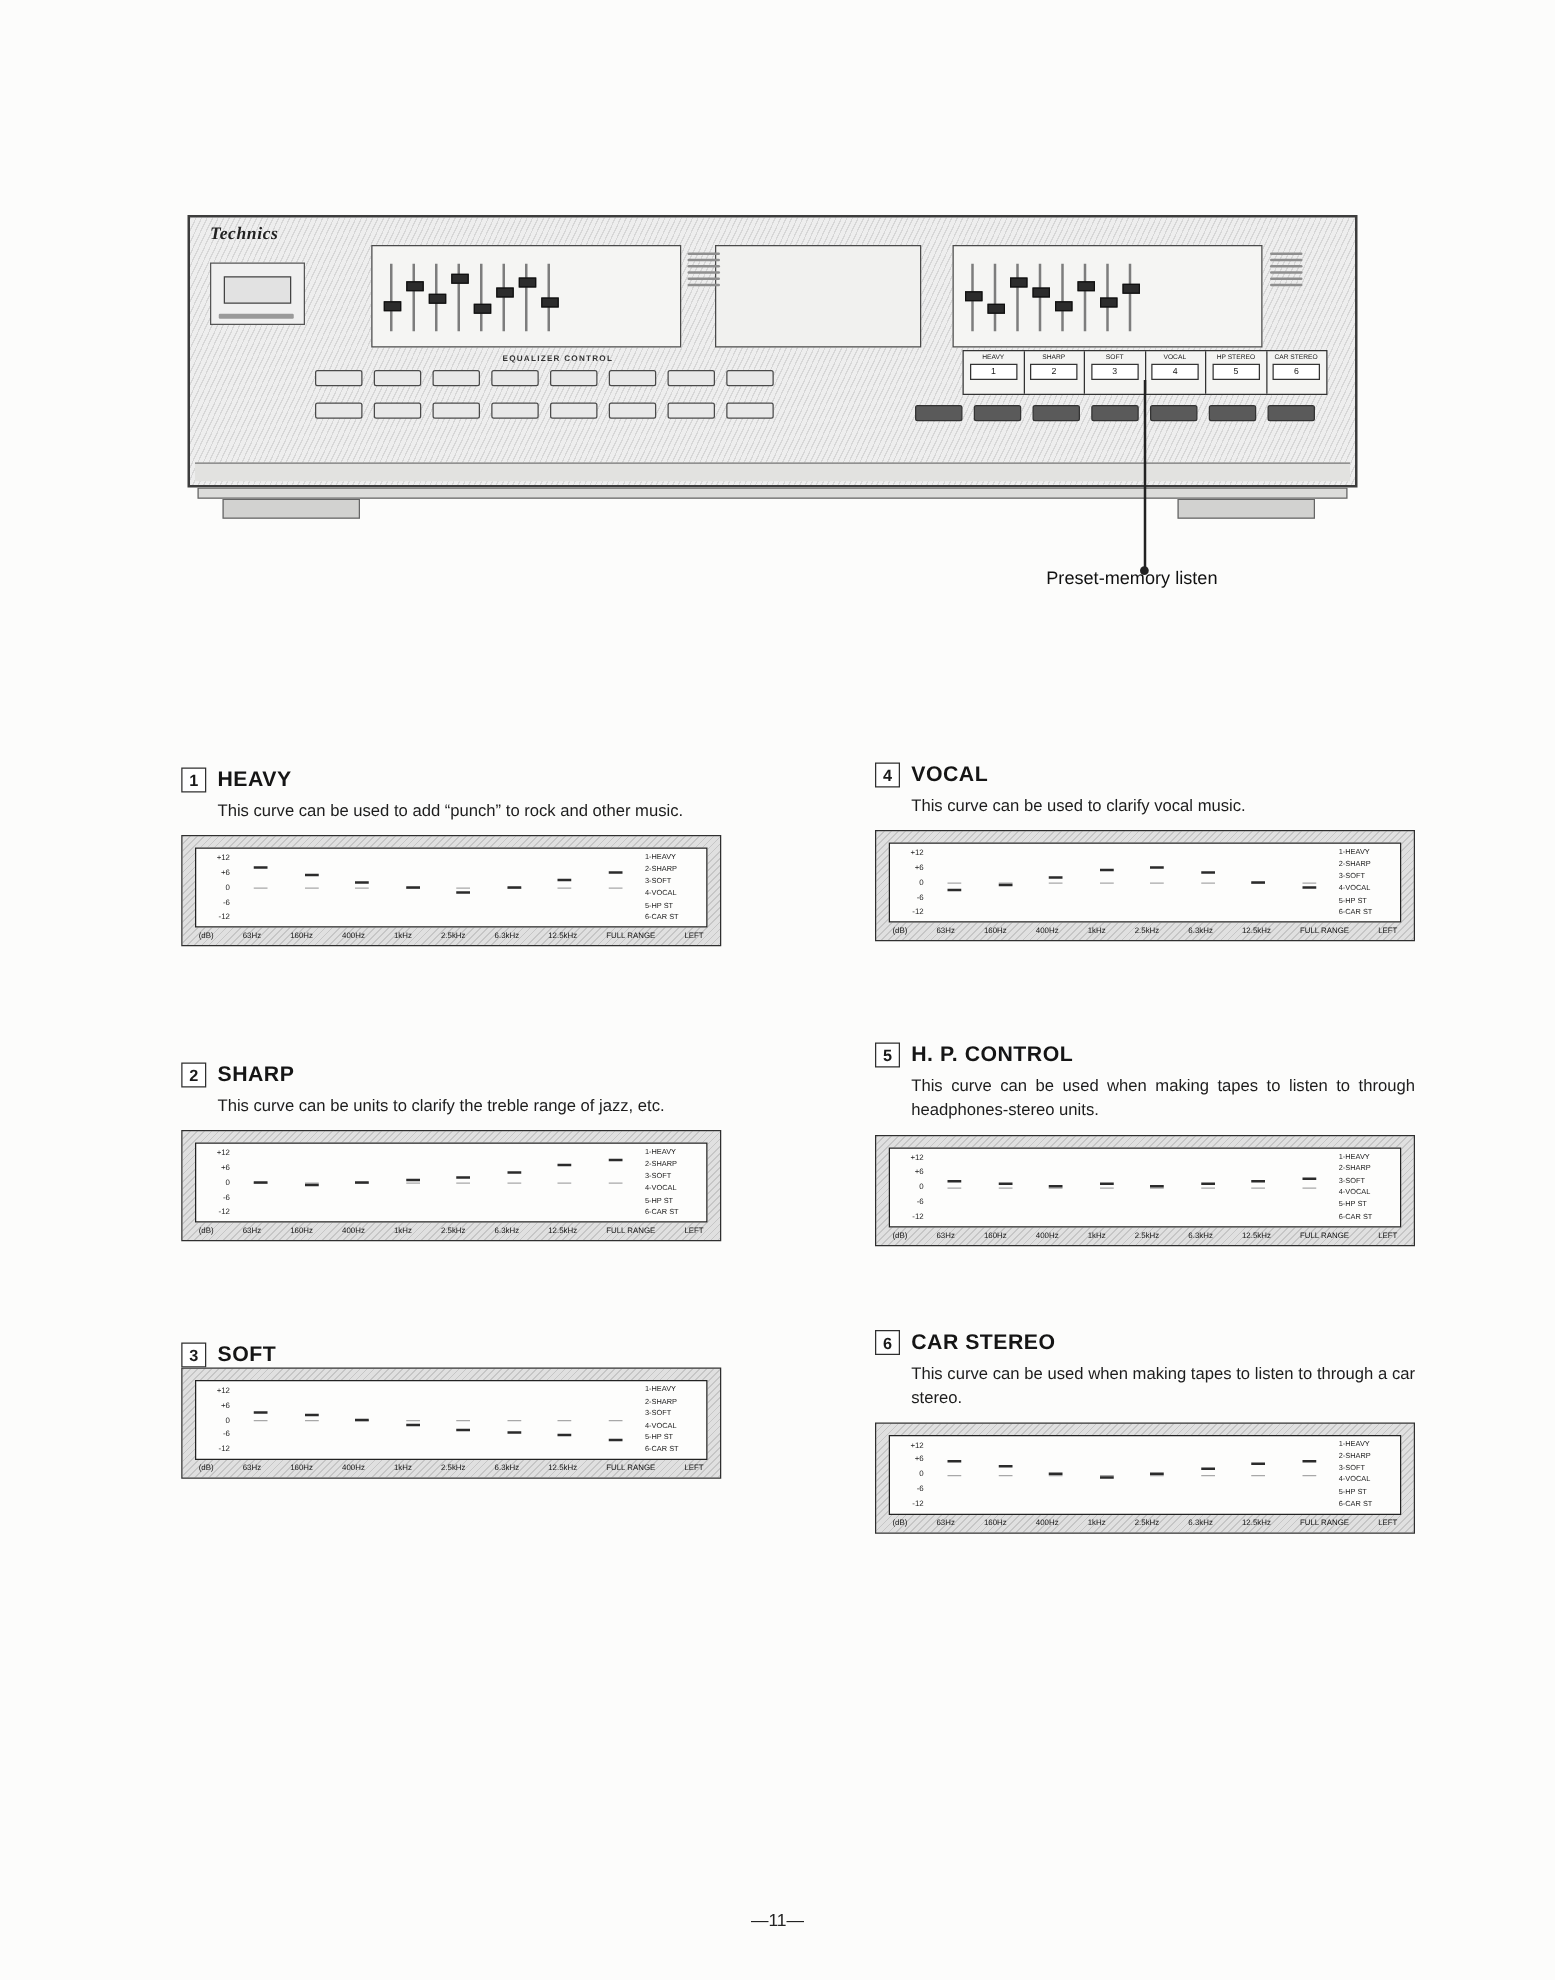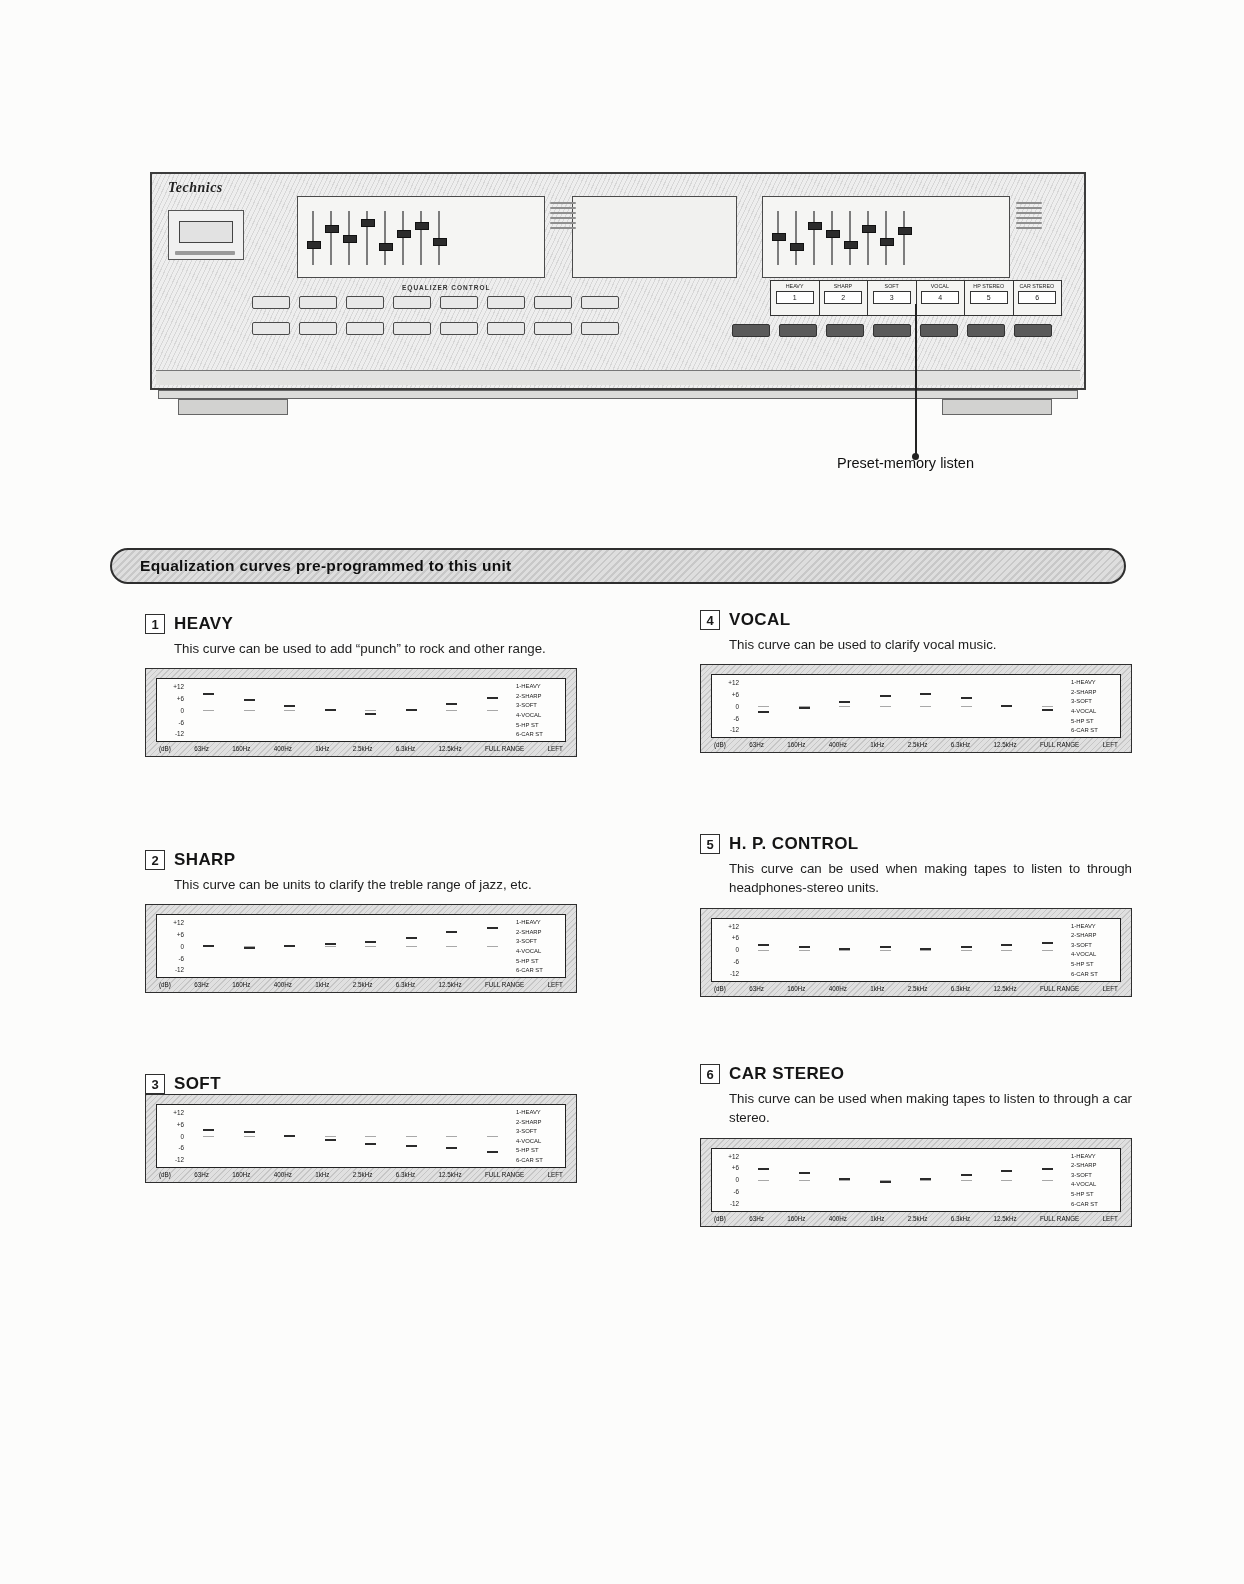--- a/index.html
+++ b/index.html
@@ -266,30 +266,27 @@
     </div>
 
     <div class="base-strip"></div>
     <div class="foot left"></div>
     <div class="foot right"></div>
 
     <div class="callout-line"></div>
     <figcaption class="callout-label">Preset-memory listen</figcaption>
   </figure>
 
-  <div class="banner">
-    <span>Equalization curves pre-programmed to this unit</span>
-  </div>
 
   <section class="eq-section" style="left:145px;top:614px;">
     <div class="sec-head">
       <span class="num-box">1</span>
       <h3 class="sec-title">HEAVY</h3>
     </div>
-    <p class="sec-desc">This curve can be used to add “punch” to rock and other range.</p>
+    <p class="sec-desc">This curve can be used to add “punch” to rock and other music.</p>
     <div class="eq-display">
         <div class="eq-panel">
           <div class="eq-left">
             <span>+12</span>
             <span>+6</span>
             <span>0</span>
             <span>-6</span>
             <span>-12</span>
           </div>
           <div class="eq-bands">
@@ -707,13 +704,14 @@
           <span>1kHz</span>
           <span>2.5kHz</span>
           <span>6.3kHz</span>
           <span>12.5kHz</span>
           <span>FULL RANGE</span>
           <span>LEFT</span>
         </div>
       </div>
   </section>
 
+  <div class="page-number">—11—</div>
 </div>
 
 </body></html>

